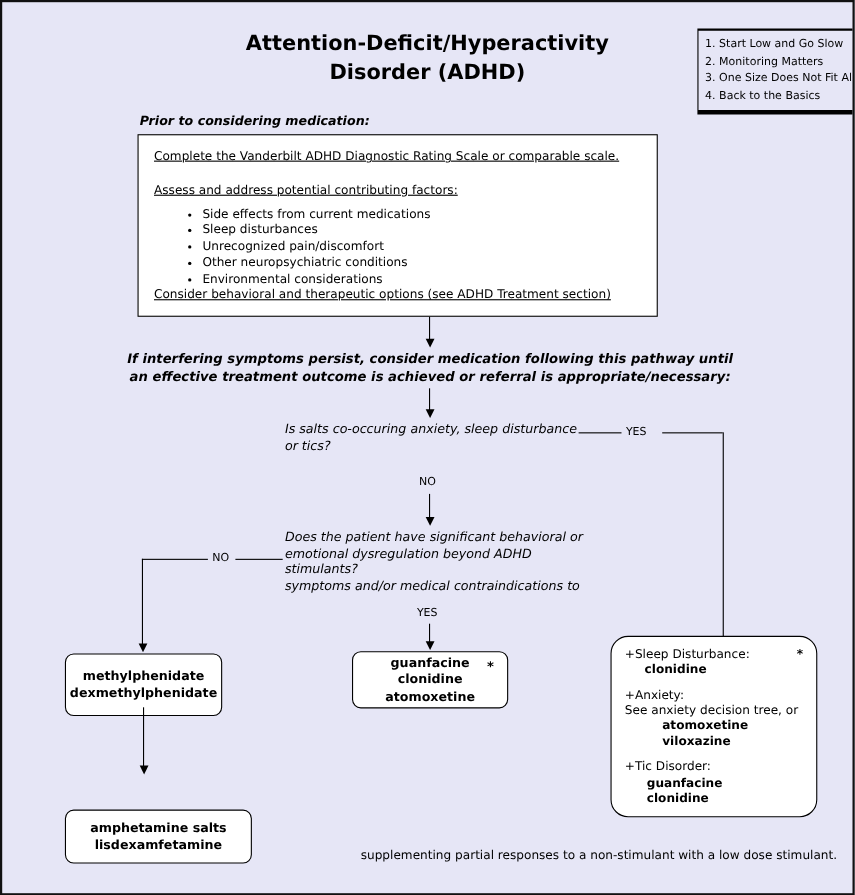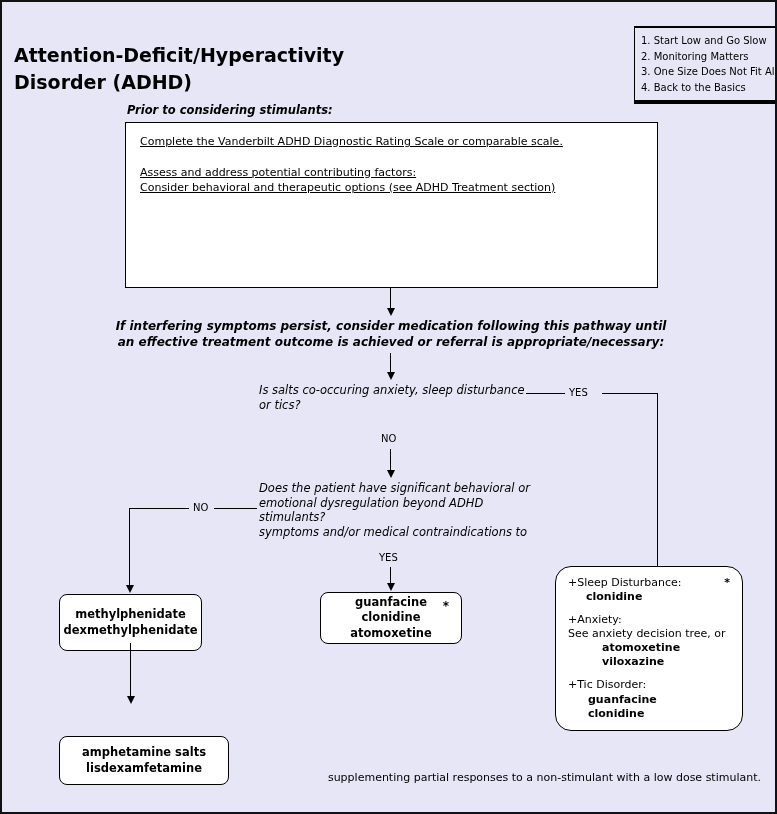--- a/index.html
+++ b/index.html
@@ -3,31 +3,31 @@
 <meta charset="utf-8">
 <style>
   * { margin:0; padding:0; box-sizing:border-box; }
   body { background:#ffffff; font-family:"DejaVu Sans", sans-serif; color:#000; }
   .page {
     position:relative; width:777px; height:814px;
     background:#E6E6F6; border:2px solid #111; overflow:hidden;
   }
   .abs { position:absolute; }
   .title {
-    left:0; right:0; top:40px; text-align:left;
-    font-size:19px; font-weight:bold; line-height:1.4;margin-left:12px;
+    left:0; right:0; top:24px; text-align:center;
+    font-size:19px; font-weight:bold; line-height:1.4;
   }
   .principles {
     left:632px; top:24px; width:154px;
     border:1px solid #000; border-top:2px solid #000; border-bottom:4px solid #000;
     padding:5px 6px; font-size:10px; line-height:1.55;
   }
   .prior { left:125px; top:101px; font-size:11.5px; font-weight:bold; font-style:italic; }
   .assessbox {
-    left:123px; top:120px; width:533px; height:166px;
+    left:123px; top:120px; width:473px; height:166px;
     background:#fff; border:1px solid #000; padding:12px 14px;
     font-size:11px; line-height:1.25;
   }
   .u { text-decoration:underline; }
   .assessbox .mt1 { margin-top:17px; }
   .assessbox ul { margin:8px 0 0 0; padding-left:44px; }
   .assessbox li { margin:0 0 1px 0; }
   .assessbox .mt2 { margin-top:1px; }
   .persist {
     left:79px; top:316px; width:620px; text-align:center;
@@ -42,21 +42,21 @@
     border-left:4px solid transparent; border-right:4px solid transparent;
     border-top:8px solid #000;
   }
   .medbox {
     position:absolute; background:#fff; border:1px solid #000; border-radius:8px;
     display:flex; flex-direction:column; justify-content:center; align-items:center;
     font-size:11.5px; font-weight:bold; line-height:1.35; text-align:center;
   }
   .star { position:absolute; right:12px; top:5px; font-weight:bold; font-size:12px; }
   .combox {
-    position:absolute; left:553px; top:564px; width:188px; height:165px;
+    position:absolute; left:553px; top:576px; width:188px; height:165px;
     background:#fff; border:1px solid #000; border-radius:16px;
     padding:9px 12px; font-size:11px; line-height:1.28;
   }
   .combox .row { display:flex; justify-content:space-between; }
   .combox .b { font-weight:bold; }
   .combox .ind1 { margin-left:18px; }
   .combox .ind2 { margin-left:34px; }
   .combox .ind3 { margin-left:20px; }
   .combox .gap { height:9px; }
   .footnote {
@@ -74,25 +74,32 @@
     <div>Disorder (ADHD)</div>
   </div>
 
   <div class="abs principles">
     <div>1. Start Low and Go Slow</div>
     <div>2. Monitoring Matters</div>
     <div>3. One Size Does Not Fit All</div>
     <div>4. Back to the Basics</div>
   </div>
 
-  <div class="abs prior">Prior to considering stimulants:</div>
+  <div class="abs prior">Prior to considering medication:</div>
 
   <div class="abs assessbox">
     <div class="u">Complete the Vanderbilt ADHD Diagnostic Rating Scale or comparable scale.</div>
     <div class="u mt1">Assess and address potential contributing factors:</div>
+    <ul>
+      <li>Side effects from current medications</li>
+      <li>Sleep disturbances</li>
+      <li>Unrecognized pain/discomfort</li>
+      <li>Other neuropsychiatric conditions</li>
+      <li>Environmental considerations</li>
+    </ul>
     <div class="u mt2">Consider behavioral and therapeutic options (see ADHD Treatment section)</div>
   </div>
 
   <div class="vline" style="left:388px; top:286px; height:21px;"></div>
   <div class="ah-down" style="left:385px; top:306px;"></div>
 
   <div class="abs persist">
     <div>If interfering symptoms persist, consider medication following this pathway until</div>
     <div>an effective treatment outcome is achieved or referral is appropriate/necessary:</div>
   </div>

